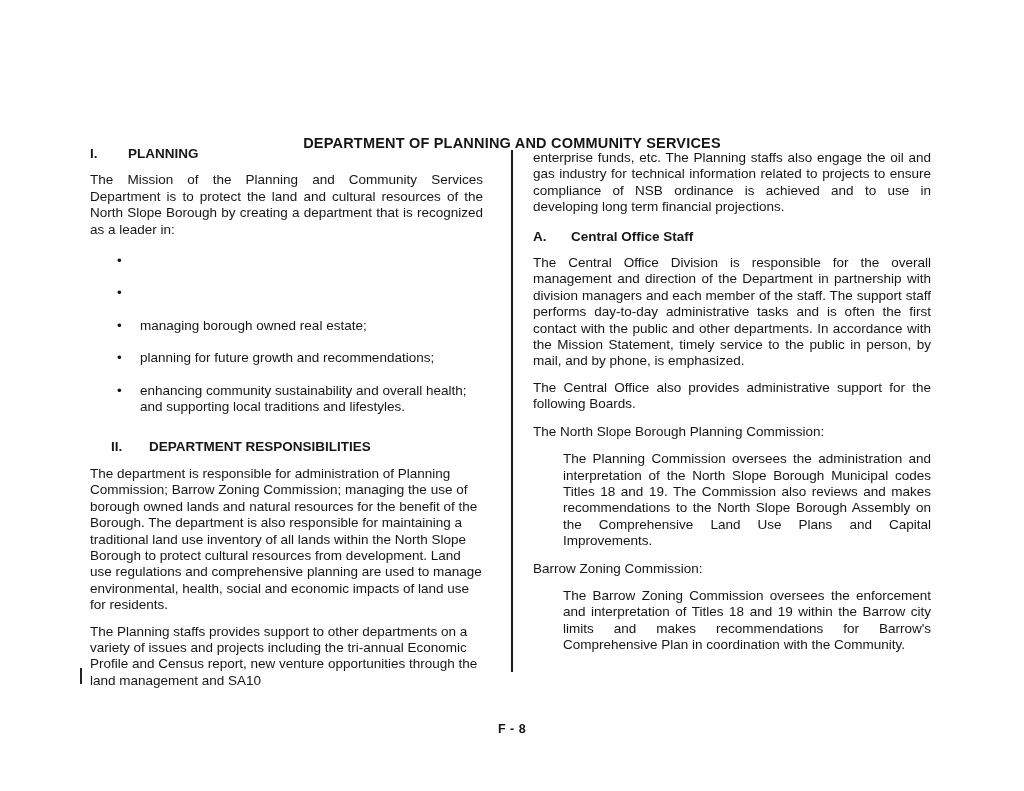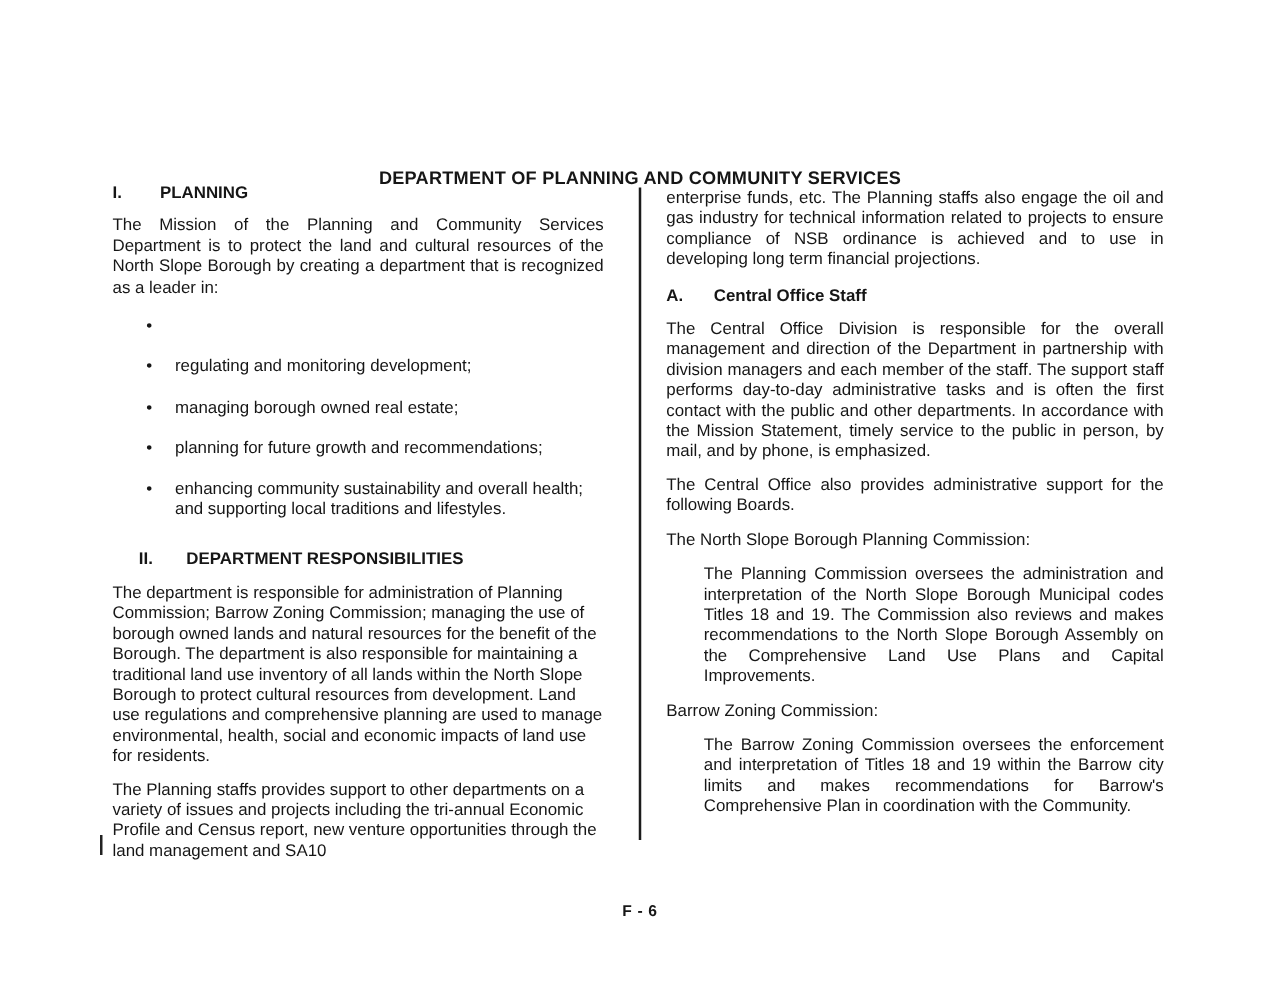--- a/index.html
+++ b/index.html
@@ -51,21 +51,20 @@
     </div>
 
     <p class="para just">The Mission of the Planning and Community Services Department is to protect the land and cultural resources of the North Slope Borough by creating a department that is recognized as a leader in:</p>
 
     <ul class="bullet-list">
       <li class="bullet-item">
         <span class="marker">•</span>
       </li>
       <li class="bullet-item">
         <span class="marker">•</span>
-        <span class="btext">regulating and monitoring development;</span>
       </li>
       <li class="bullet-item">
         <span class="marker">•</span>
         <span class="btext">managing borough owned real estate;</span>
       </li>
       <li class="bullet-item">
         <span class="marker">•</span>
         <span class="btext">planning for future growth and recommendations;</span>
       </li>
       <li class="bullet-item">
@@ -105,15 +104,15 @@
     <p class="sub-para">The Planning Commission oversees the administration and interpretation of the North Slope Borough Municipal codes Titles 18 and 19. The Commission also reviews and makes recommendations to the North Slope Borough Assembly on the Comprehensive Land Use Plans and Capital Improvements.</p>
 
     <p class="board-label">Barrow Zoning Commission:</p>
 
     <p class="sub-para">The Barrow Zoning Commission oversees the enforcement and interpretation of Titles 18 and 19 within the Barrow city limits and makes recommendations for Barrow's Comprehensive Plan in coordination with the Community.</p>
 
   </div>
 
   <div class="rev-bar"></div>
 
-  <div class="footer">F - 6</div>
+  <div class="footer">F - 8</div>
 
 </div>
 
 </body></html>

